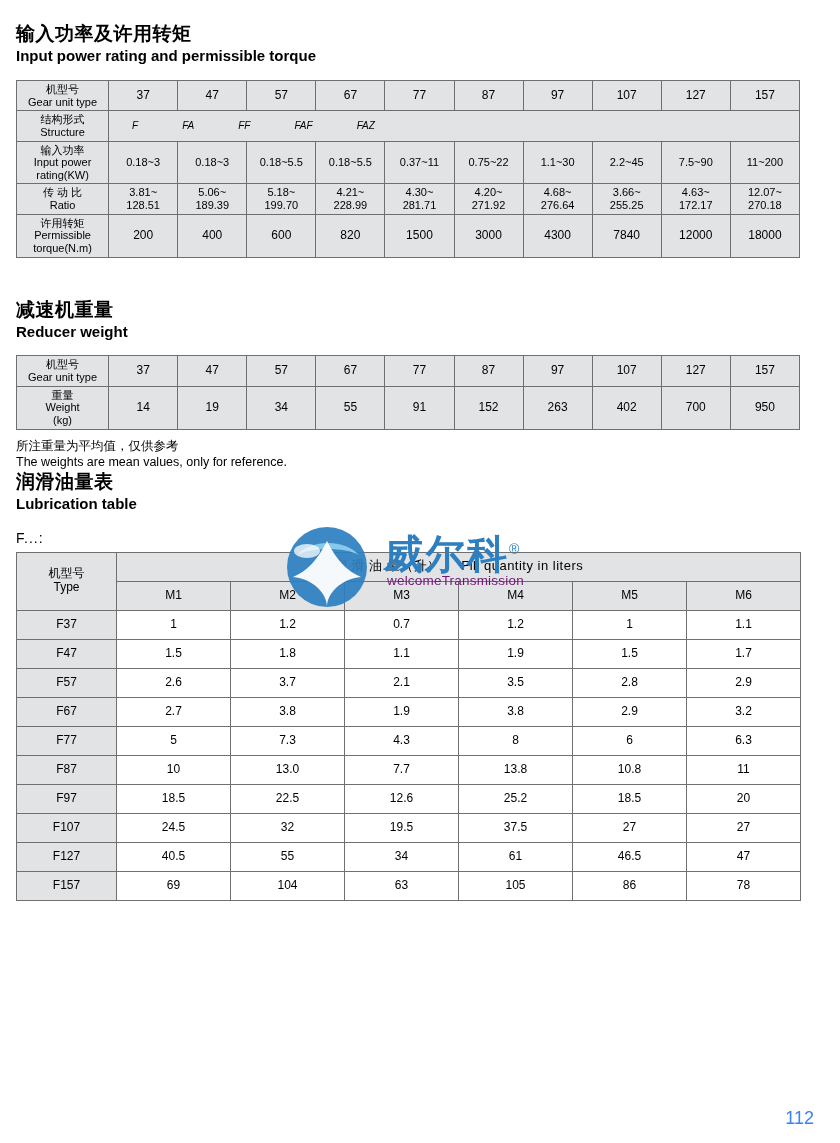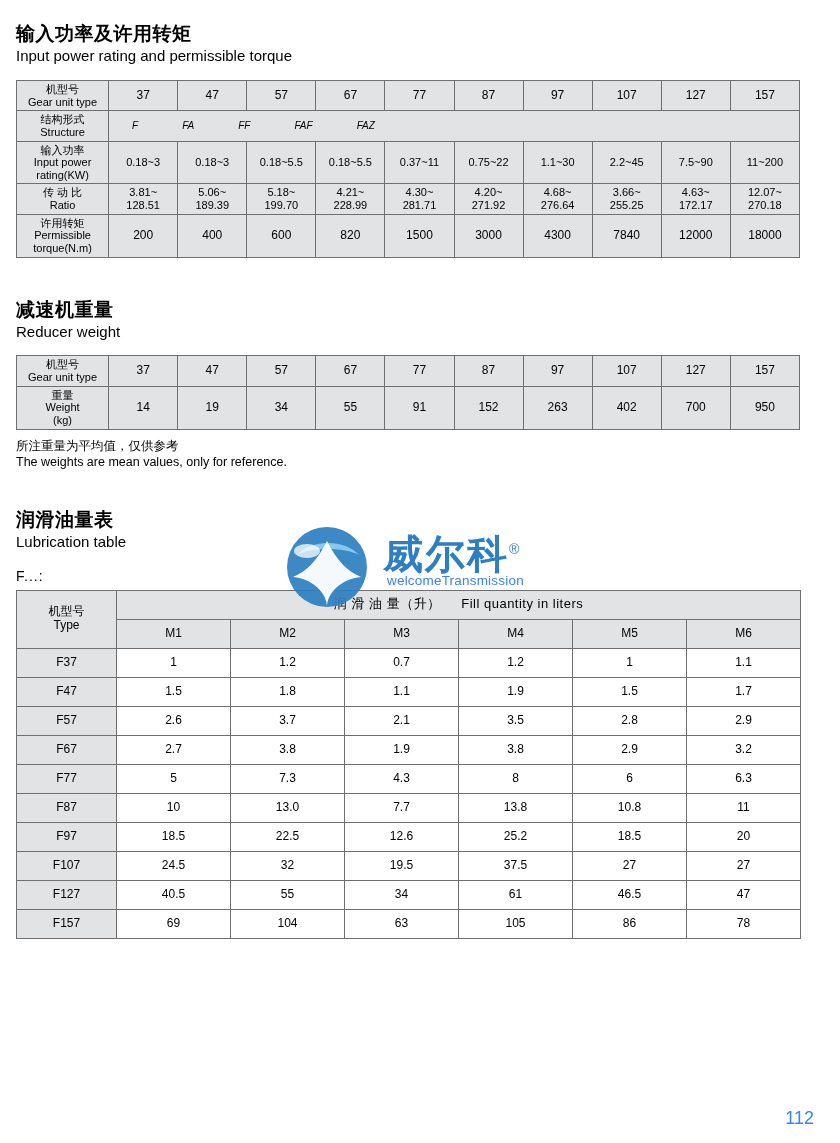--- a/index.html
+++ b/index.html
@@ -28,21 +28,21 @@
     margin: 0 0 2px 0;
   }
   .sec-head .cn {
     font-size: 19px;
     font-weight: bold;
     line-height: 24px;
     letter-spacing: 0.5px;
   }
   .sec-head .en {
     font-size: 15px;
-    font-weight: normal;
+    font-weight: bold;
     line-height: 20px;
   }
 
   
   table.doc {
     border-collapse: collapse;
     table-layout: fixed;
     font-size: 12px;
     padding-left: 8px;
   }
@@ -140,21 +140,21 @@
   .logo-reg {
     font-size: 14px;
     vertical-align: super;
     font-weight: normal;
   }
   .logo-sub {
     position: absolute;
     left: 104px;
     top: 52px;
     font-size: 13.5px;
-    color: #3b82f6;
+    color: #701a75;
     letter-spacing: 0.2px;
     white-space: nowrap;
   }
 
   
   #lub-caption {
     font-size: 14px;
     margin-top: 16px;
     margin-bottom: 6px;
     letter-spacing: 1px;
@@ -364,21 +364,21 @@
     <svg class="logo-mark" width="96" height="88" viewBox="0 0 96 88">
       <circle cx="44" cy="46" r="40" fill="#2d7fc1" opacity="0.92"></circle>
       <path d="M14 34 C28 18, 62 18, 76 34 C62 26, 28 26, 14 34 Z" fill="#8fd0ef" opacity="0.9"></path>
       <path d="M44 20 C34 40, 24 50, 10 56 C30 58, 44 72, 44 86 C44 72, 58 58, 78 56 C64 50, 54 40, 44 20 Z" fill="#ffffff" opacity="0.95"></path>
       <ellipse cx="24" cy="30" rx="13" ry="7" fill="#ffffff" opacity="0.75"></ellipse>
     </svg>
     <div class="logo-text"><span>威尔科</span><span class="logo-reg">®</span></div>
     <div class="logo-sub">welcomeTransmission</div>
   </div>
 
-  <div class="sec-head" style="margin-top:38px">
+  <div class="sec-head" style="">
     <div class="cn">润滑油量表</div>
     <div class="en">Lubrication table</div>
   </div>
 
   <div id="lub-caption">F...:</div>
 
   <table class="doc" id="table-lub">
     <colgroup>
       <col style="width:100px">
       <col style="width:114px">

